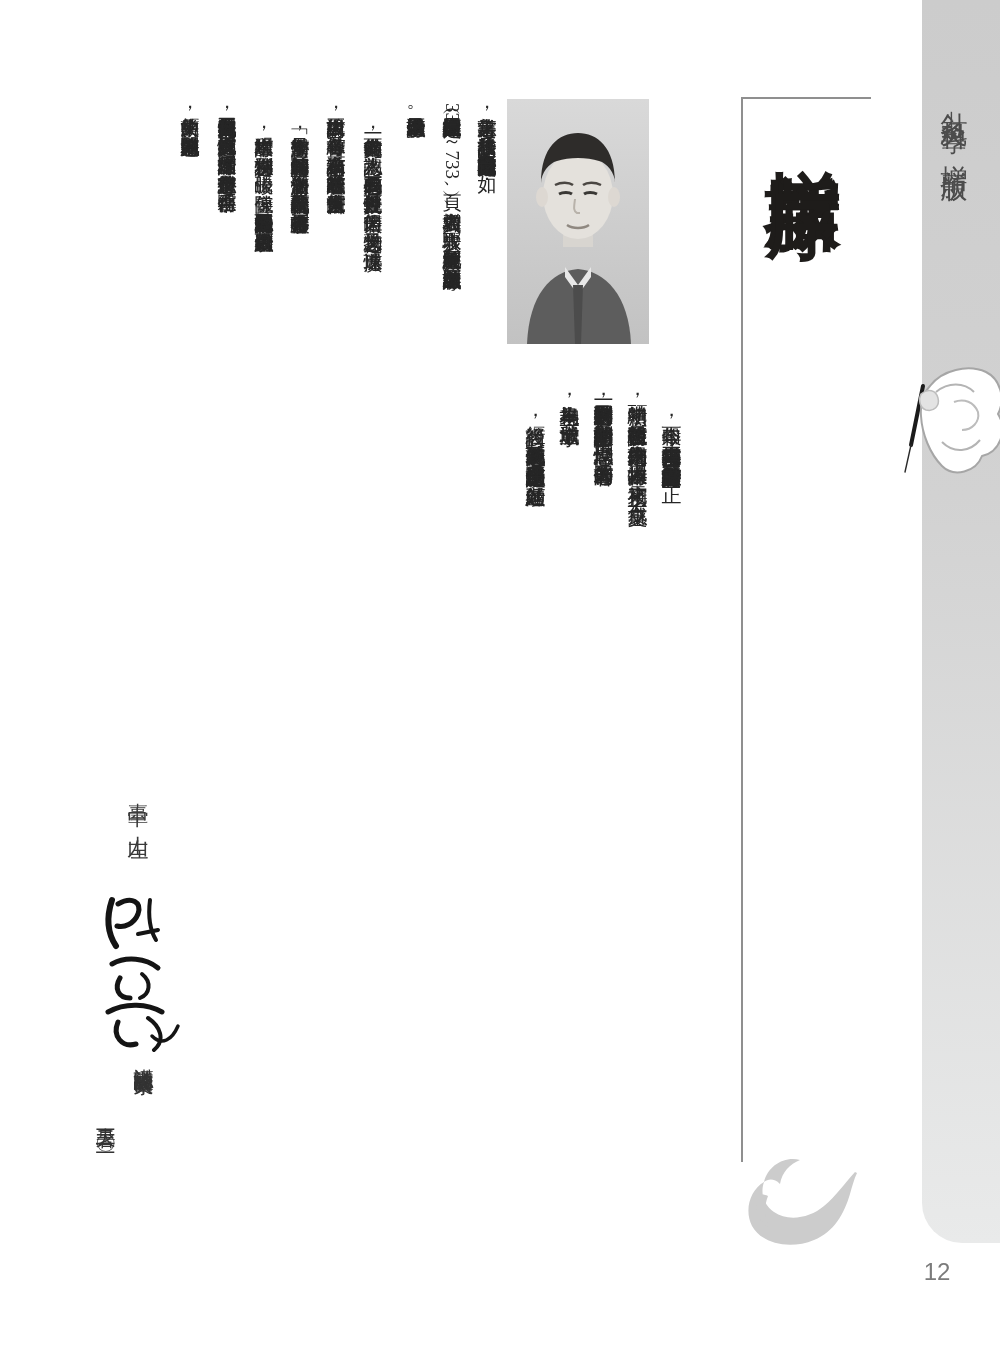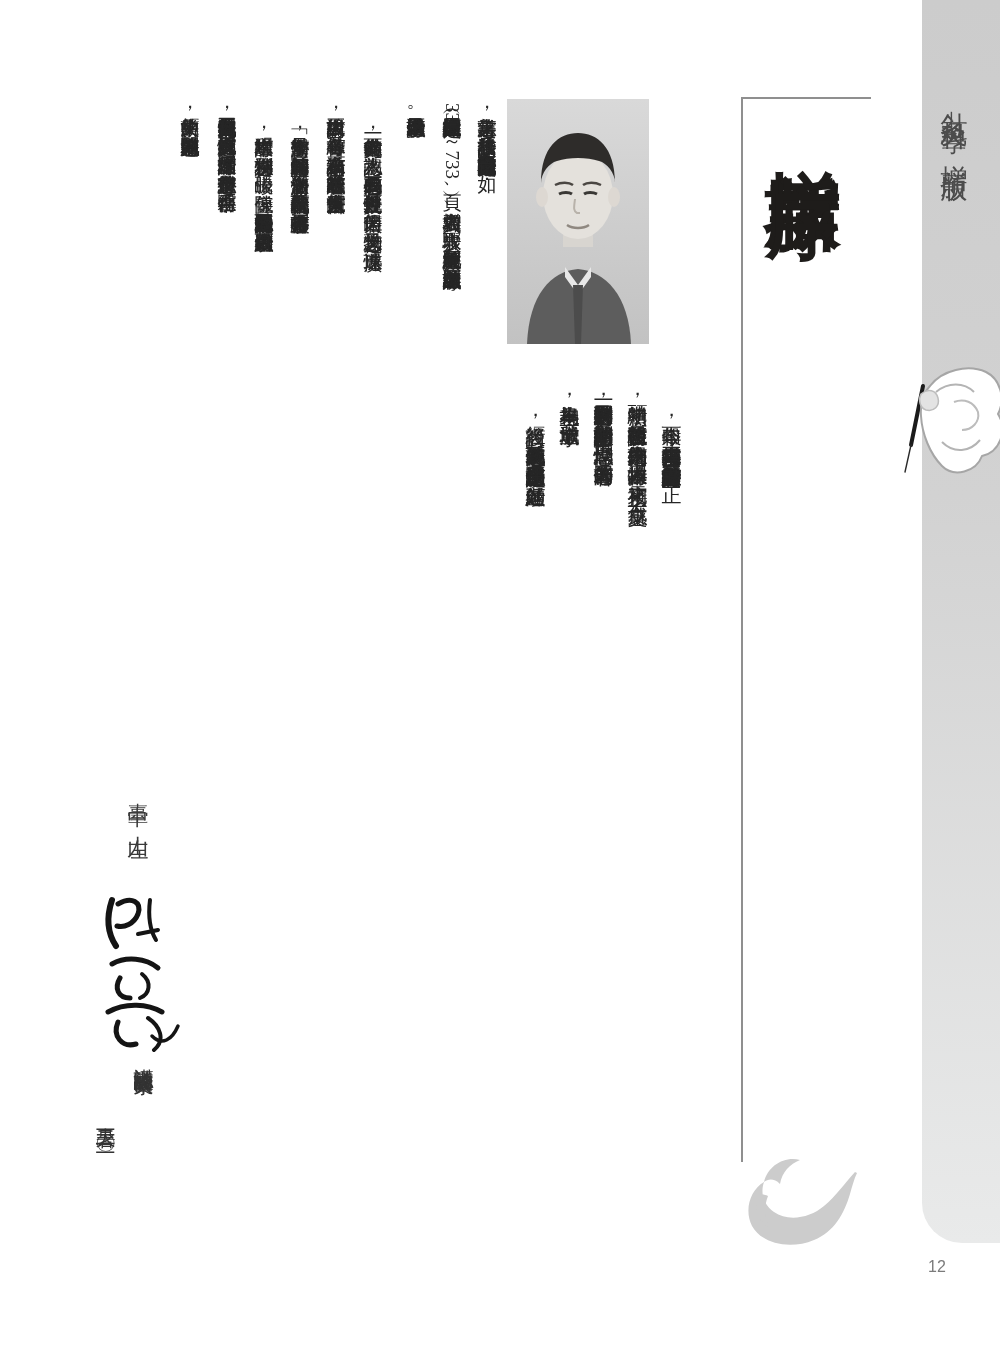--- a/index.html
+++ b/index.html
@@ -56,21 +56,21 @@
     position:absolute;left:93px;top:1112px;height:150px;
     writing-mode:vertical-rl;text-orientation:upright;
     font-size:20px;letter-spacing:2px;color:#333;
   }
   
   #hand-needle{position:absolute;left:858px;top:342px;}
   #wave-logo{position:absolute;left:740px;top:1150px;}
   #page-number{
     position:absolute;left:912px;top:1258px;width:50px;text-align:center;
     font-family:"Liberation Sans","DejaVu Sans",sans-serif;
-    font-size:16px;color:#7b7b7b;
+    font-size:24px;color:#7b7b7b;
   }
 </style>
 </head>
 <body>
 
 <div id="page">
 
   <div id="sidebar"></div>
   <div id="sidebar-label">針灸科學—增新版</div>
 

